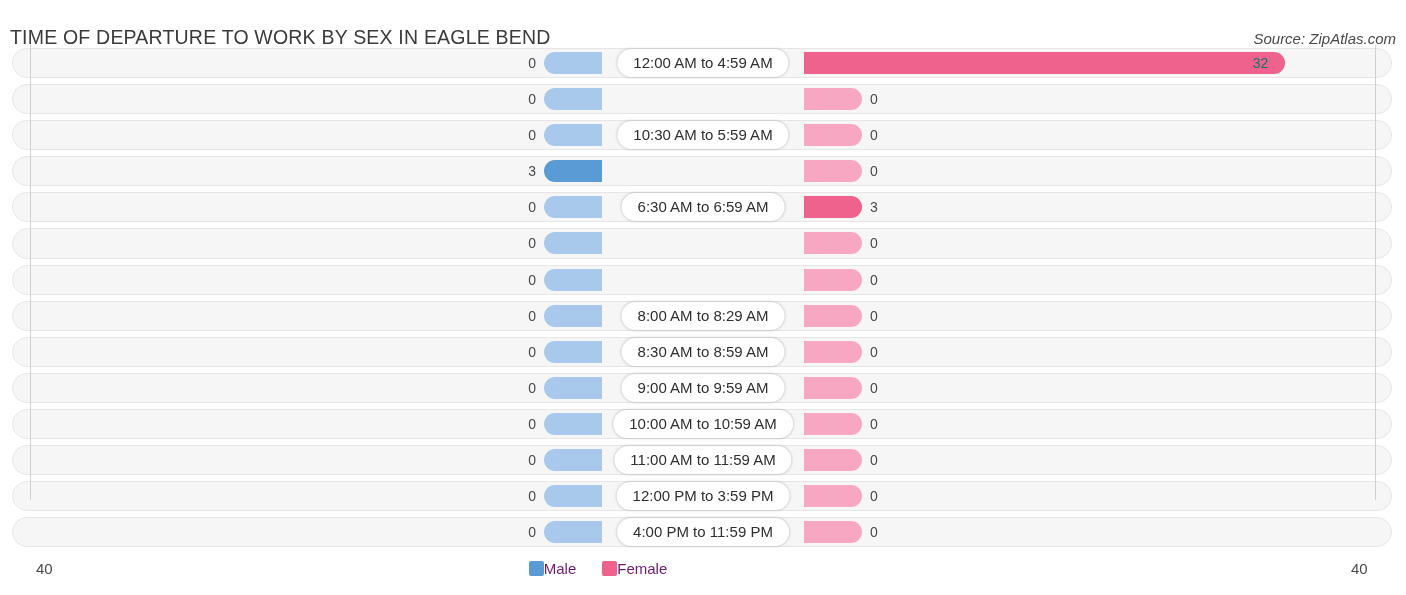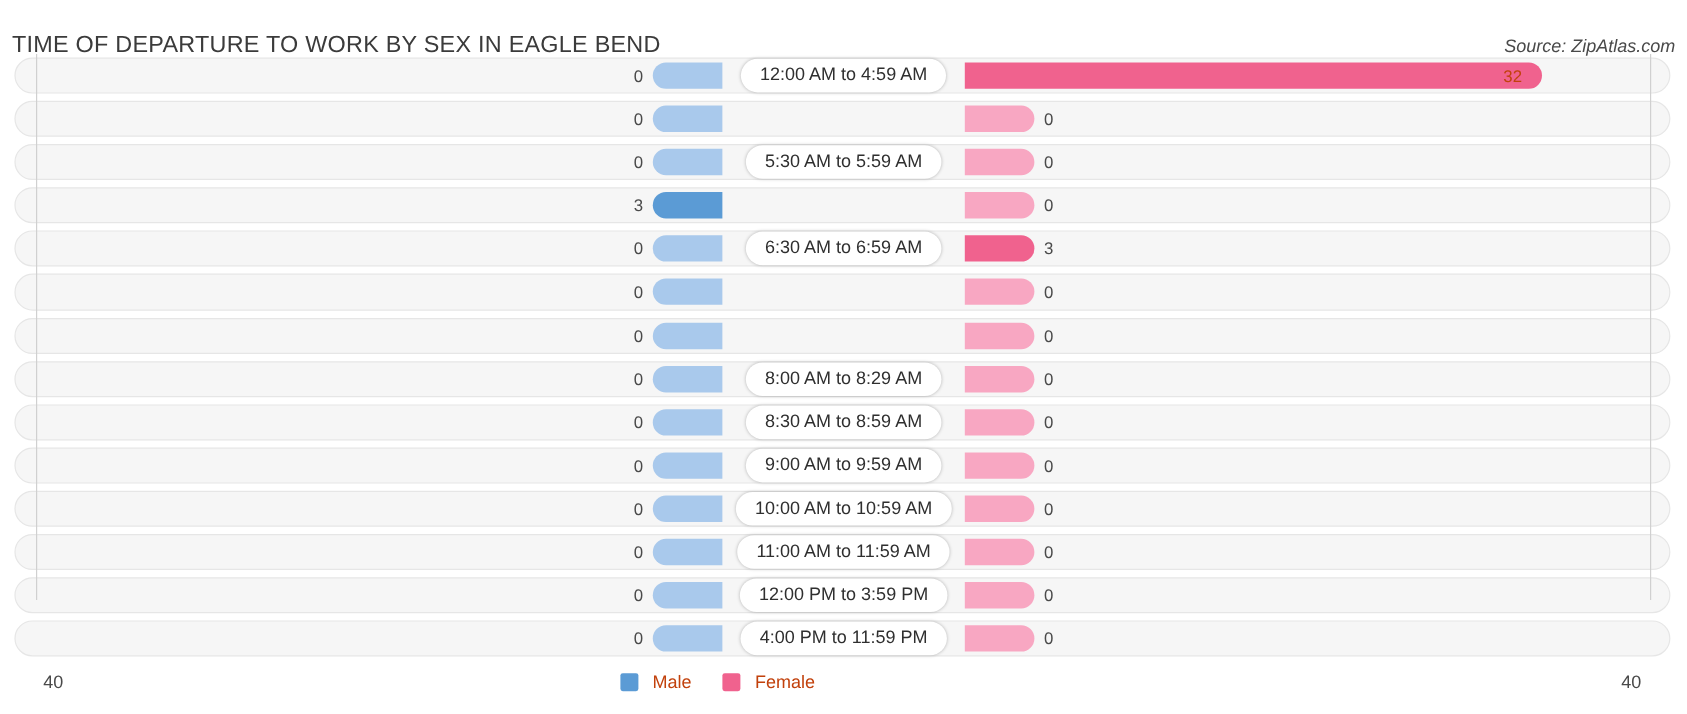--- a/index.html
+++ b/index.html
@@ -134,21 +134,21 @@
     font-size: 14px;
     color: #4a4a4a;
     z-index: 4;
     white-space: nowrap;
   }
   .val-male   { text-align: right; }
   .val-female { text-align: left;  }
 
   
   .val.inside {
-    color: #c2410c;
+    color: #0f766e;
   }
 
   
   .row-label {
     position: absolute;
     left: 50%;
     transform: translateX(-50%);
     top: 4px;
     height: 28px;
     line-height: 28px;
@@ -188,23 +188,23 @@
     right: 0;
     top: 10px;
     display: flex;
     justify-content: center;
     align-items: center;
     gap: 26px;
   }
   .legend-item {
     display: flex;
     align-items: center;
-    gap: 12px;
+    gap: 0;
     font-size: 15px;
-    color: #c2410c;
+    color: #701a75;
   }
   .swatch {
     width: 15px;
     height: 15px;
     border-radius: 2px;
     display: inline-block;
   }
 </style>
 </head>
 <body>
@@ -234,21 +234,21 @@
           <div class="bar bar-female zero" style="width: 58px;"></div>
           <div class="val val-male" style="right: calc(50% + 167px); left: auto;">0</div>
           <div class="val val-female" style="left: calc(50% + 167px);">0</div>
         </div>
         <div class="row">
           <div class="row-track"></div>
           <div class="bar bar-male zero" style="width: 58px;"></div>
           <div class="bar bar-female zero" style="width: 58px;"></div>
           <div class="val val-male" style="right: calc(50% + 167px); left: auto;">0</div>
           <div class="val val-female" style="left: calc(50% + 167px);">0</div>
-          <div class="row-label">5:30 AM to 5:59 AM</div>
+          <div class="row-label">10:30 AM to 5:59 AM</div>
         </div>
         <div class="row">
           <div class="row-track"></div>
           <div class="bar bar-male nonzero" style="width: 58px;"></div>
           <div class="bar bar-female zero" style="width: 58px;"></div>
           <div class="val val-male" style="right: calc(50% + 167px); left: auto;">3</div>
           <div class="val val-female" style="left: calc(50% + 167px);">0</div>
         </div>
         <div class="row">
           <div class="row-track"></div>

